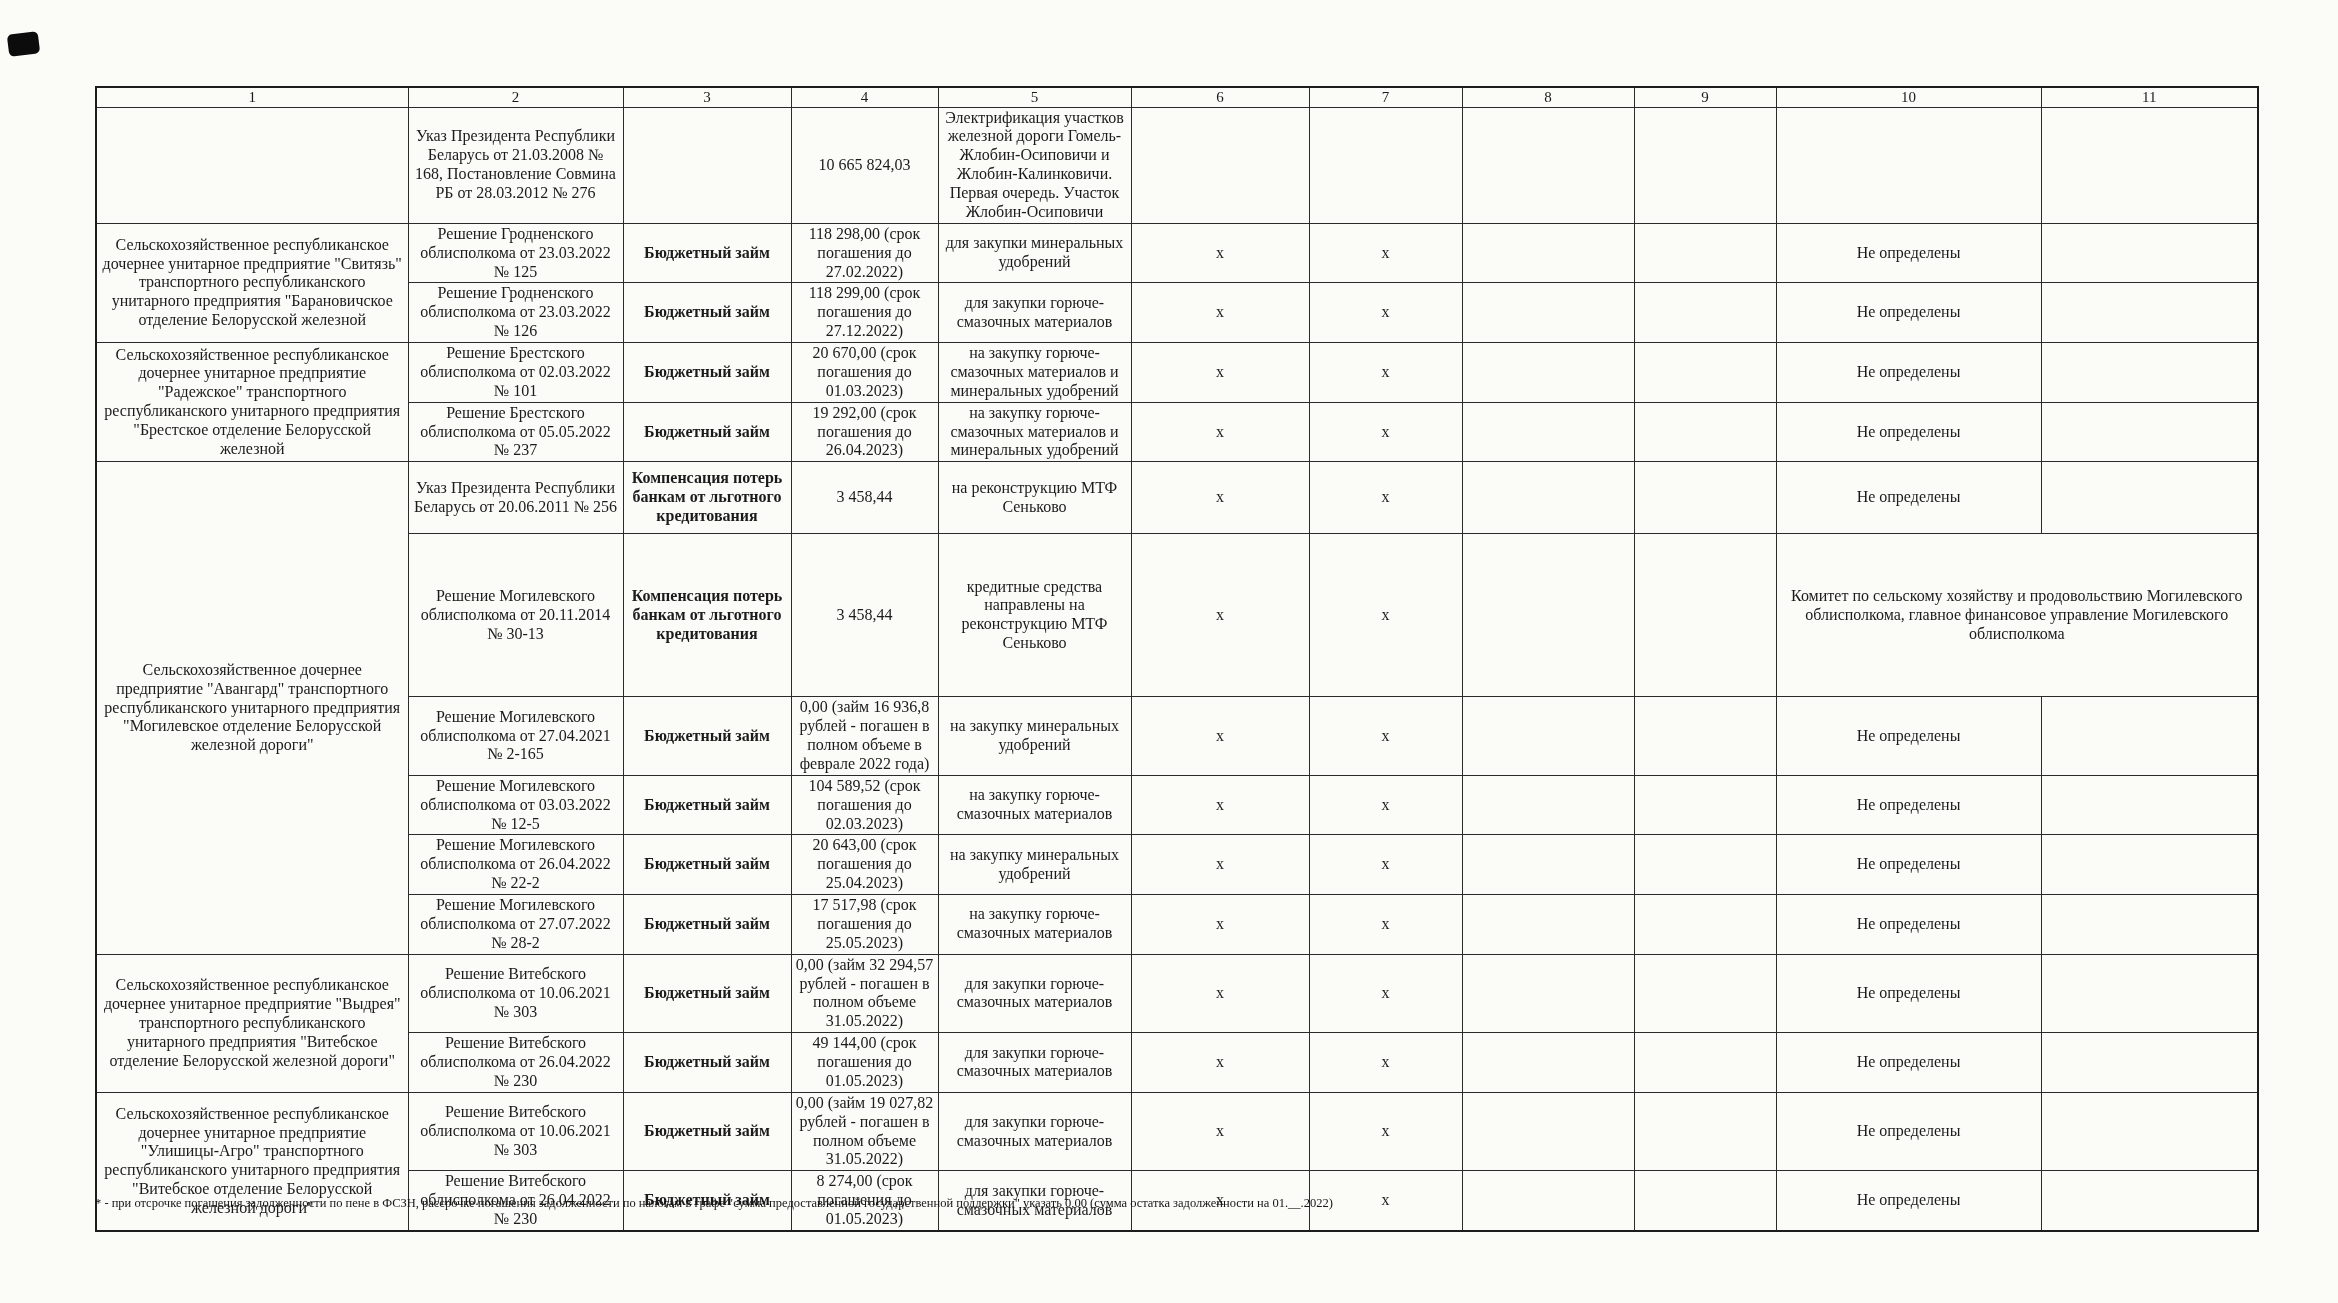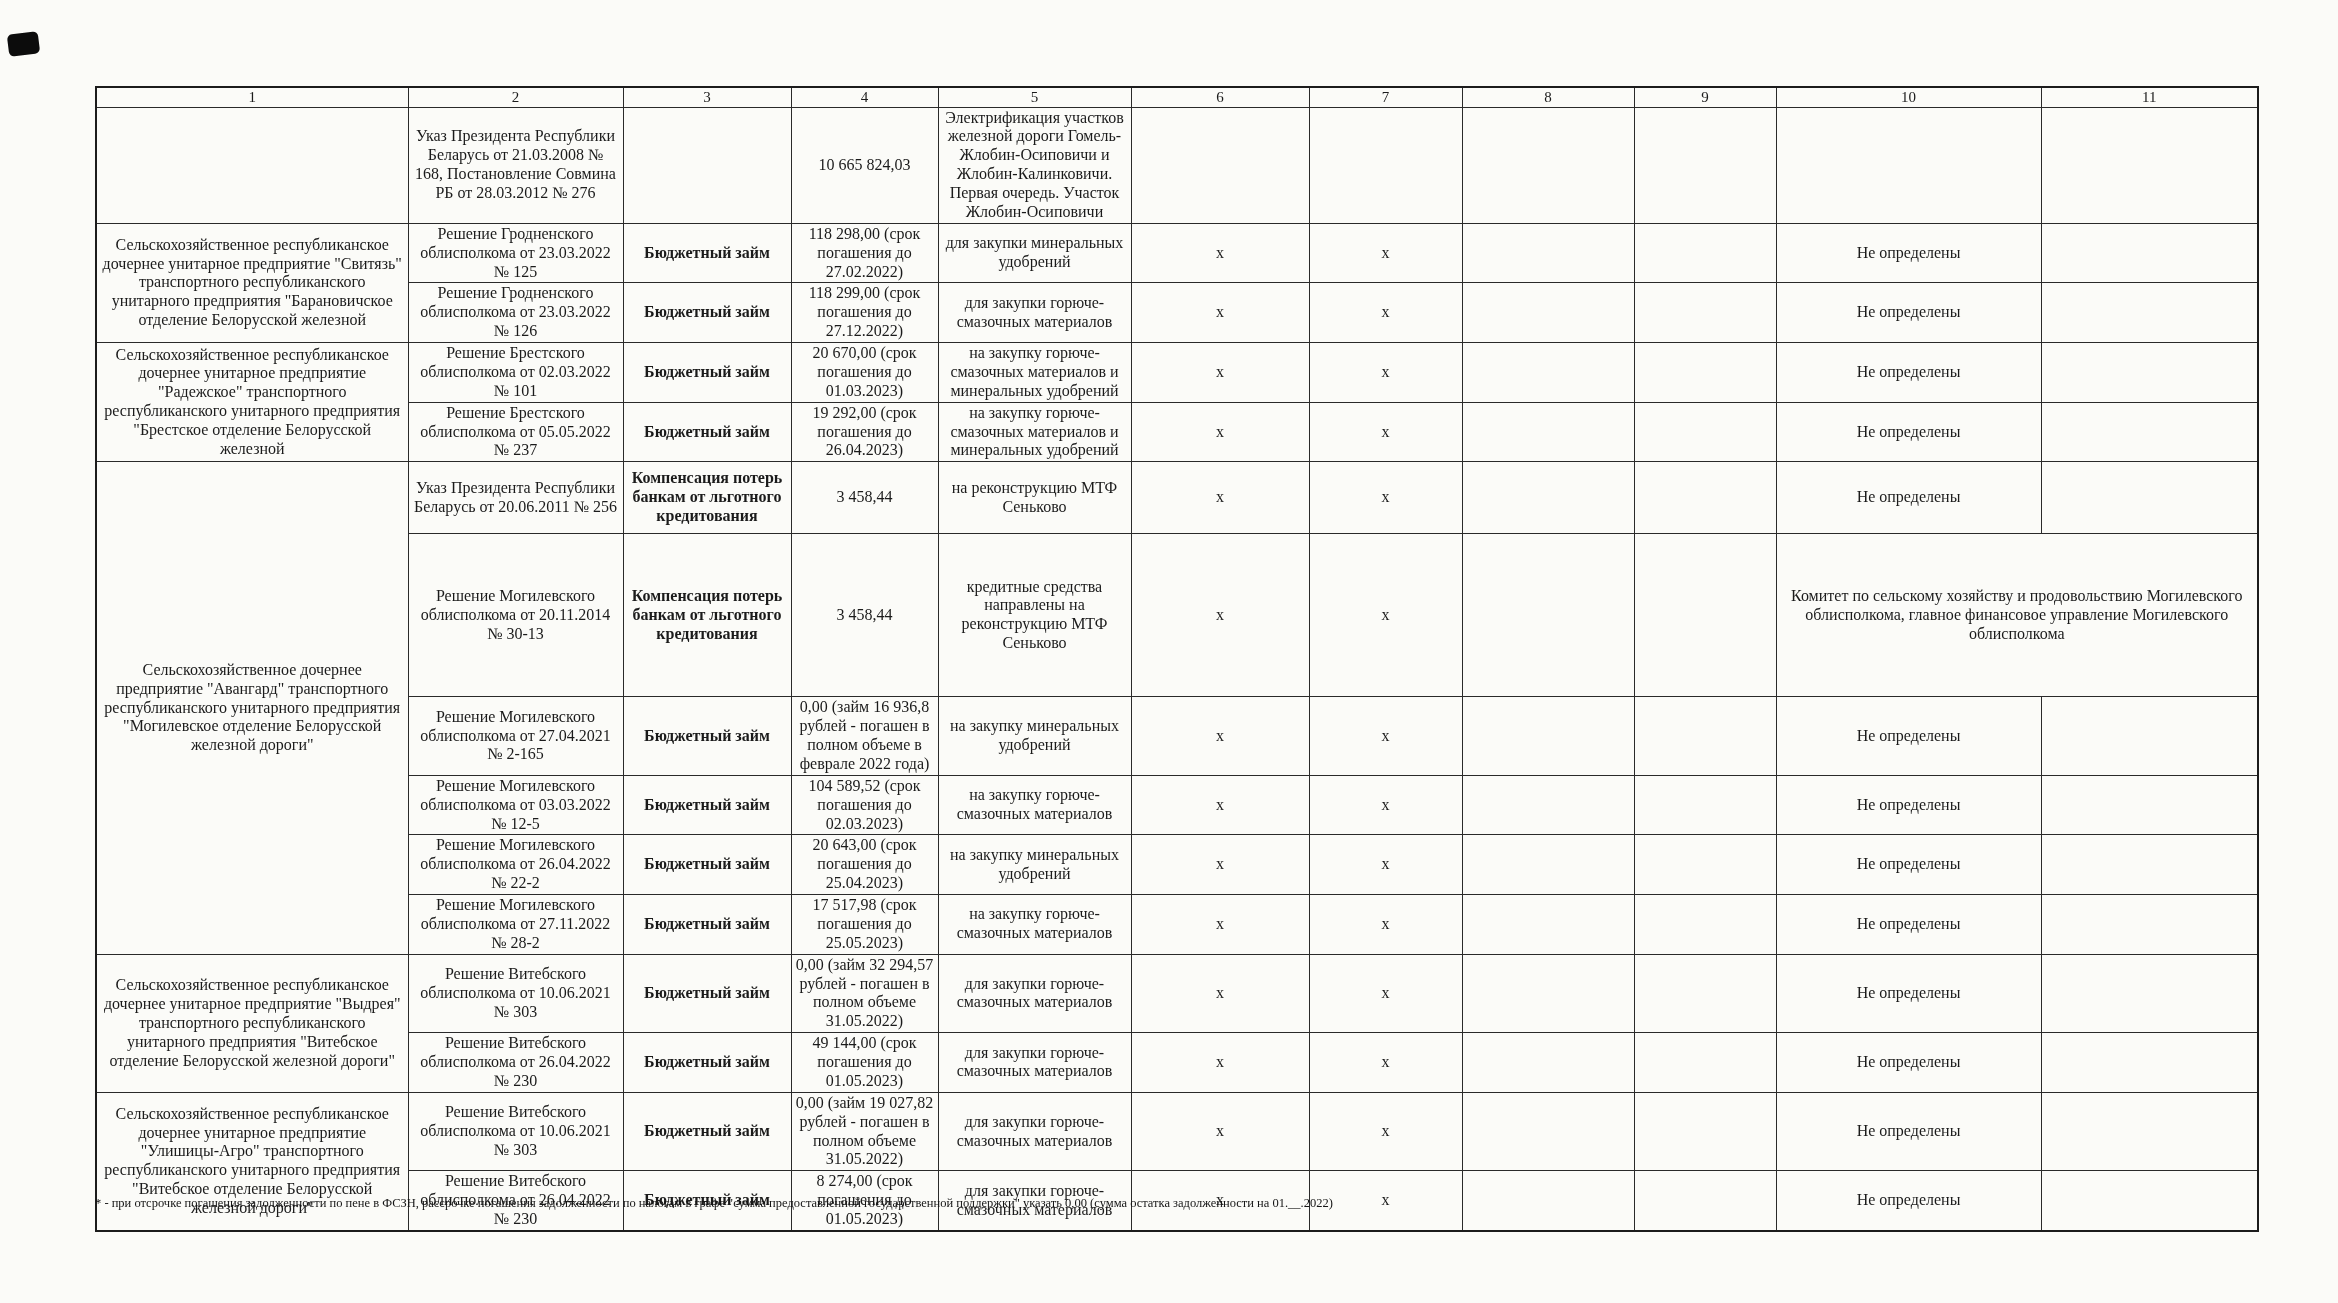--- a/index.html
+++ b/index.html
@@ -185,21 +185,21 @@
       <td>на закупку минеральных удобрений</td>
       <td class="mark">x</td>
       <td class="mark">x</td>
       <td></td>
       <td></td>
       <td>Не определены</td>
       <td></td>
     </tr>
 
     <tr style="height:58px">
-      <td>Решение Могилевского облисполкома от 27.11.2022 № 28-2</td>
+      <td>Решение Могилевского облисполкома от 27.07.2022 № 28-2</td>
       <td class="left">Бюджетный займ</td>
       <td>17 517,98 (срок погашения до 25.05.2023)</td>
       <td>на закупку горюче-смазочных материалов</td>
       <td class="mark">x</td>
       <td class="mark">x</td>
       <td></td>
       <td></td>
       <td>Не определены</td>
       <td></td>
     </tr>

